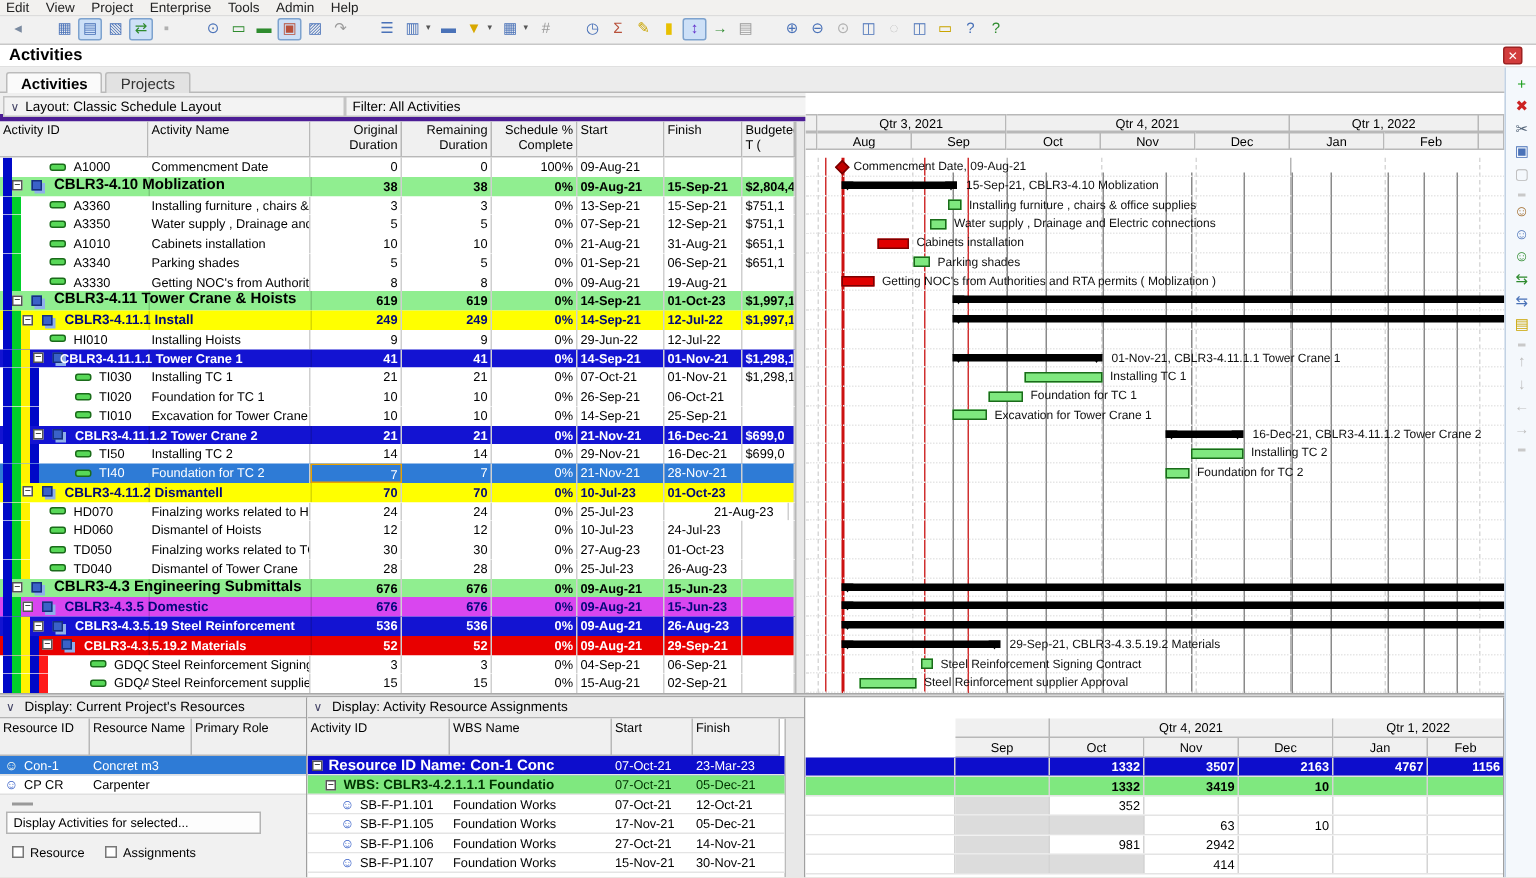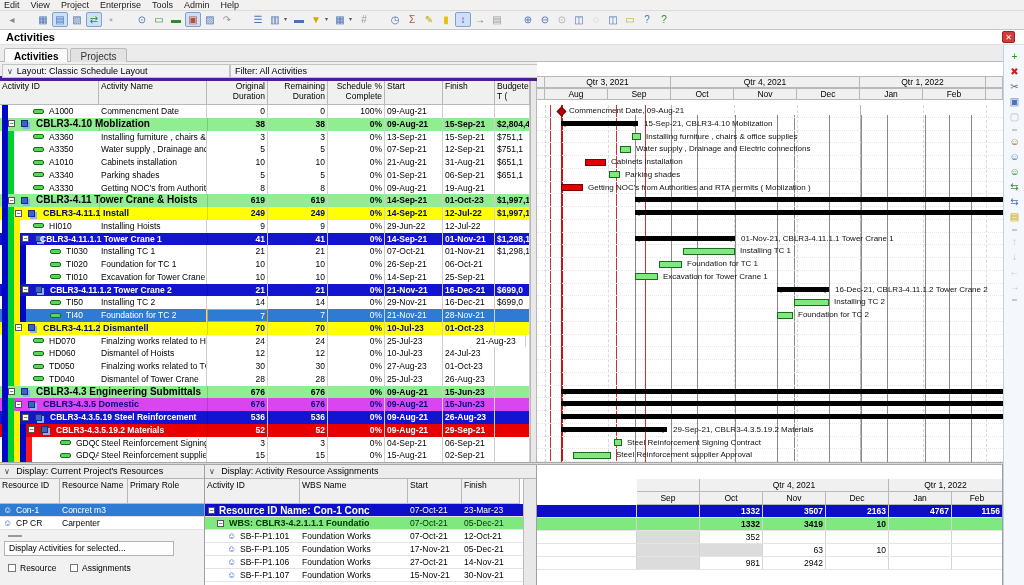--- a/index.html
+++ b/index.html
@@ -782,20 +782,29 @@
       </div>
       <div class="prow" style="left: 0px; top: 92px; width: 466px; height: 13px; background: rgb(255, 255, 255); color: rgb(0, 0, 0); border-bottom: 1px solid rgb(228, 228, 228);">
         <div class="pcell" style="left: 0px; width: 100px; border-right: 1px solid rgb(212, 212, 212);"></div>
         <div class="pcell" style="left: 100px; width: 63px; text-align: right; background: rgb(220, 220, 220);"></div>
         <div class="pcell" style="left: 163px; width: 63px; text-align: right;">981</div>
         <div class="pcell" style="left: 226px; width: 63px; text-align: right;">2942</div>
         <div class="pcell" style="left: 289px; width: 63px; text-align: right;"></div>
         <div class="pcell" style="left: 352px; width: 63px; text-align: right;"></div>
         <div class="pcell" style="left: 415px; width: 51px; text-align: right;"></div>
       </div>
+      <div class="prow" style="left: 0px; top: 105px; width: 466px; height: 13px; background: rgb(255, 255, 255); color: rgb(0, 0, 0); border-bottom: 1px solid rgb(228, 228, 228);">
+        <div class="pcell" style="left: 0px; width: 100px; border-right: 1px solid rgb(212, 212, 212);"></div>
+        <div class="pcell" style="left: 100px; width: 63px; text-align: right; background: rgb(220, 220, 220);"></div>
+        <div class="pcell" style="left: 163px; width: 63px; text-align: right; background: rgb(220, 220, 220);"></div>
+        <div class="pcell" style="left: 226px; width: 63px; text-align: right;">414</div>
+        <div class="pcell" style="left: 289px; width: 63px; text-align: right;"></div>
+        <div class="pcell" style="left: 352px; width: 63px; text-align: right;"></div>
+        <div class="pcell" style="left: 415px; width: 51px; text-align: right;"></div>
+      </div>
     </div>
   <div class="abs righttb" id="righttb">
       <div class="rbtn" style="top: 5px; color: rgb(26, 158, 26);">+</div>
       <div class="rbtn" style="top: 20px; color: rgb(204, 34, 34);">✖</div>
       <div class="rbtn" style="top: 35px; color: rgb(85, 102, 122);">✂</div>
       <div class="rbtn" style="top: 50px; color: rgb(74, 114, 184);">▣</div>
       <div class="rbtn" style="top: 65px; color: rgb(184, 184, 184);">▢</div>
       <div class="rsep" style="top: 84px;"></div>
       <div class="rbtn" style="top: 90px; color: rgb(160, 106, 42);">☺</div>
       <div class="rbtn" style="top: 105px; color: rgb(74, 114, 184);">☺</div>

